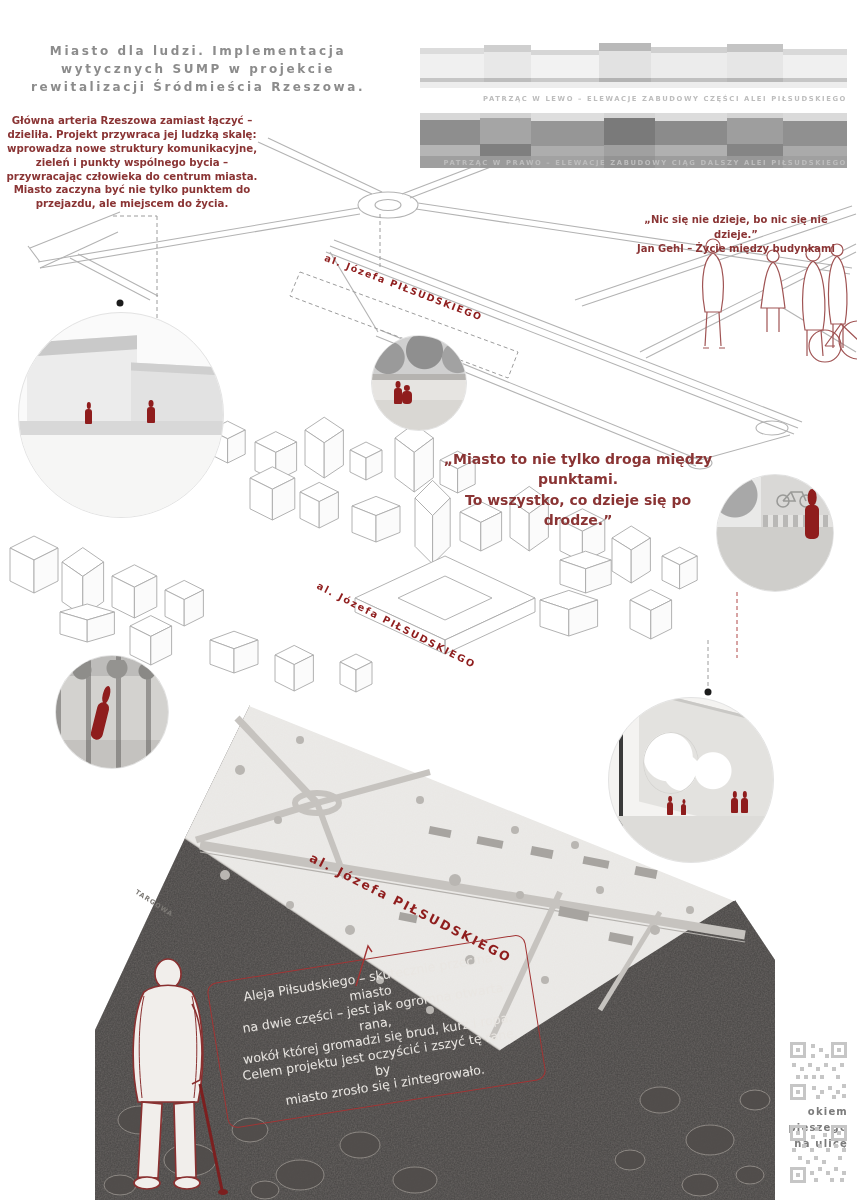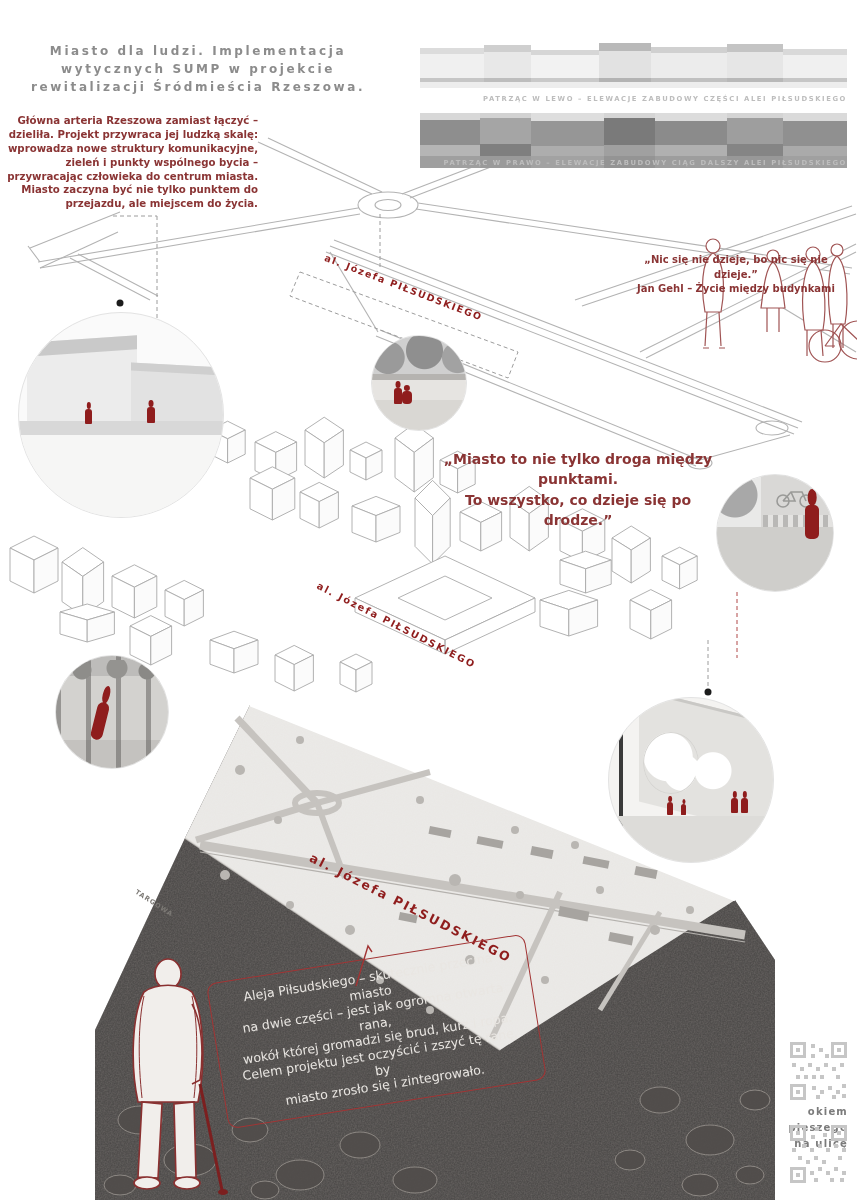--- a/index.html
+++ b/index.html
@@ -4,32 +4,32 @@
 <style>
   html,body{margin:0;padding:0;background:#ffffff;}
   .poster{position:relative;width:857px;height:1200px;background:#ffffff;overflow:hidden;
           font-family:"DejaVu Sans",sans-serif;}
   .abs{position:absolute;}
   .preline{white-space:pre-line;}
 
   
   .title{left:16px;top:42px;width:364px;text-align:center;color:#8c8c8c;font-weight:bold;
          font-size:12px;line-height:1.5;letter-spacing:2.6px;}
-  .intro{left:6px;top:114px;width:252px;text-align:right;color:#8a3434;font-weight:bold;
+  .intro{left:6px;top:114px;width:252px;text-align:center;color:#8a3434;font-weight:bold;
          font-size:10.2px;line-height:1.36;}
 
   
   .elev{left:420px;width:427px;display:flex;overflow:hidden;}
   .elev>div{height:100%;}
   .elev-cap{width:427px;text-align:right;color:#bdbdbd;font-size:6.8px;font-weight:bold;
             letter-spacing:1.6px;}
 
   
   .quote{color:#8a3434;font-weight:bold;text-align:center;}
-  .q1{left:622px;top:213px;width:228px;font-size:10px;line-height:1.45;margin-top:40px;}
+  .q1{left:622px;top:213px;width:228px;font-size:10px;line-height:1.45;}
   .q2{left:438px;top:449px;width:280px;font-size:14px;line-height:1.45;}
   .ave-label{color:#8f1d1d;font-weight:bold;transform-origin:left top;}
   .lab-top{left:327px;top:252px;font-size:9.5px;letter-spacing:1.6px;transform:rotate(21deg);}
   .lab-mid{left:320px;top:580px;font-size:9.8px;letter-spacing:1.8px;transform:rotate(27deg);}
   .lab-block{left:314px;top:850px;font-size:12.6px;letter-spacing:2.2px;transform:rotate(27deg);}
   .lab-street{color:#7d7a76;font-weight:bold;font-size:6.5px;letter-spacing:1px;
               transform:rotate(33deg);transform-origin:left top;}
 
   
   .circ{border-radius:50%;overflow:hidden;border:1px solid #e3e3e3;background:#fafafa;}

